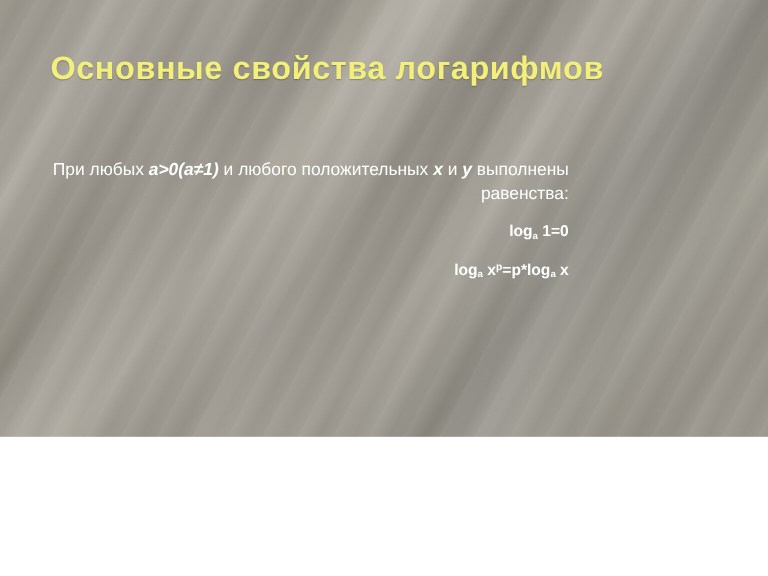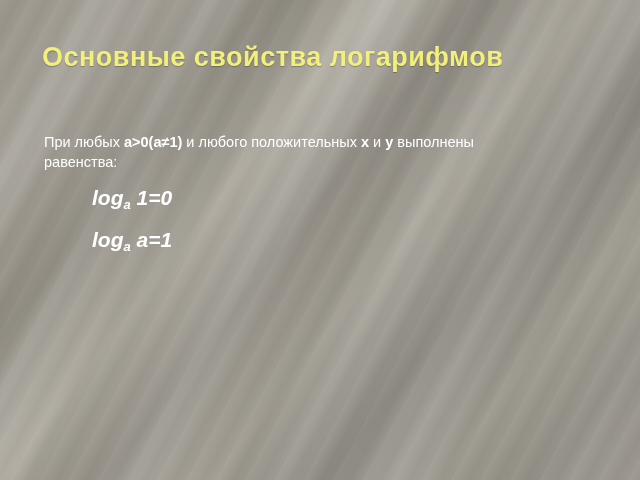--- a/index.html
+++ b/index.html
@@ -8,21 +8,21 @@
   }
   body {
     width: 640px;
     height: 480px;
     overflow: hidden;
     font-family: "Liberation Sans", sans-serif;
   }
   #slide {
     position: relative;
     width: 640px;
-    height: 480px;
+    height: 364px;
     background:
       linear-gradient(118deg,
         rgba(255,255,255,0.00) 0%,
         rgba(255,255,255,0.00) 8%,
         rgba(255,255,255,0.10) 11%,
         rgba(255,255,255,0.00) 15%,
         rgba(255,255,255,0.00) 20%,
         rgba(255,255,255,0.13) 24%,
         rgba(255,255,255,0.02) 29%,
         rgba(0,0,0,0.06) 33%,
@@ -41,20 +41,21 @@
         #9a968c 0%,
         #a6a299 14%,
         #8e8a80 26%,
         #b2aea4 37%,
         #918d84 47%,
         #a8a49a 58%,
         #8b8880 69%,
         #a3a096 80%,
         #8f8b82 90%,
         #9c988f 100%);
+    text-align: right;
   }
   #slide::after {
     content: "";
     position: absolute;
     inset: 0;
     background:
       repeating-linear-gradient(118deg,
         rgba(255,255,255,0.045) 0px,
         rgba(255,255,255,0.0) 7px,
         rgba(0,0,0,0.035) 15px,
@@ -89,30 +90,30 @@
     margin: 0 0 5px 0;
   }
   .formula-list {
     margin: 12px 0 10px 0;
     padding: 0;
     list-style: none;
   }
   .formula {
     margin: 0 0 14px 48px;
     font-weight: bold;
-    font-style: italic;
-    font-size: 21px;
+    font-size: 13px;
     color: #ffffff;
     white-space: nowrap;
   }
   .tail {
     margin: 2px 0 0 0;
   }
   b.em {
     font-weight: bold;
+    font-style: italic;
   }
   sub {
     font-size: 0.62em;
     vertical-align: baseline;
     position: relative;
     bottom: -0.28em;
   }
   sup {
     font-size: 0.66em;
     vertical-align: baseline;
@@ -129,23 +130,23 @@
     <div id="title">Основные свойства логарифмов</div>
 
     <div id="body">
 
       <p class="para"><span>При любых </span><b class="em">a&gt;0(a≠1)</b><span> и любого положительных </span><b class="em">x</b><span> и </span><b class="em">y</b><span> выполнены равенства:</span></p>
 
       <ul class="formula-list">
 
         <li class="formula"><span>log</span><sub>a</sub><span> 1=0</span></li>
 
-        <li class="formula"><span>log</span><sub>a</sub><span> a=1</span></li>
 
 
 
+        <li class="formula"><span>log</span><sub>a</sub><span> x</span><sup>p</sup><span>=p*log</span><sub>a</sub><span> x</span></li>
 
       </ul>
 
 
     </div>
   </div>
 </div>
 
 </body></html>

